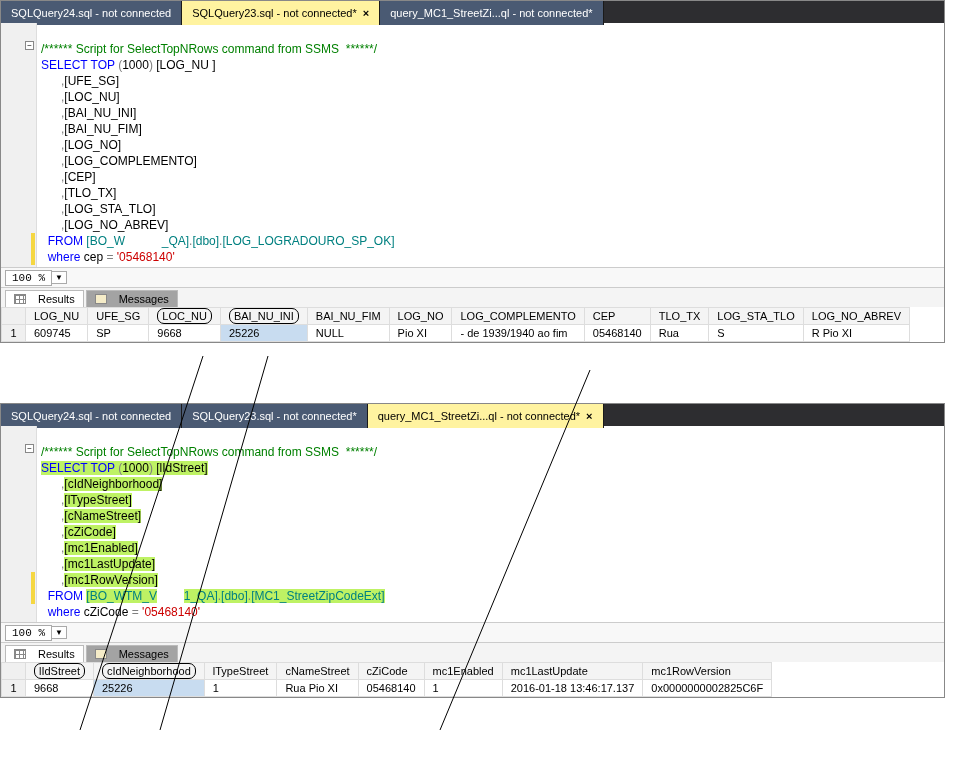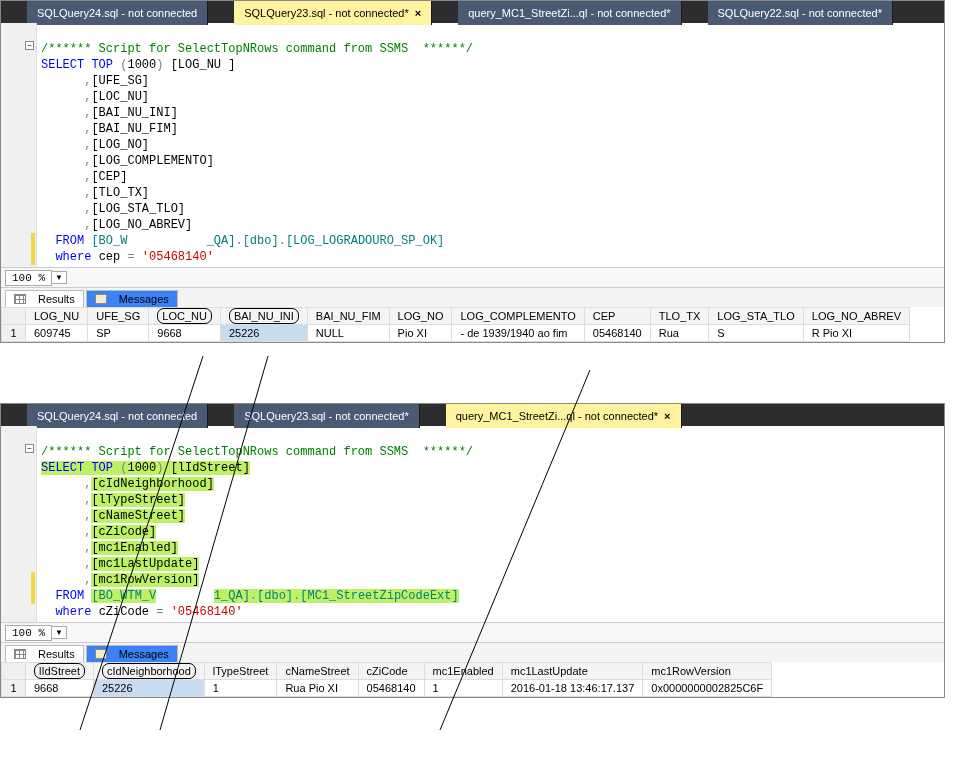--- a/index.html
+++ b/index.html
@@ -1,40 +1,40 @@
 <!DOCTYPE html>
 <html><head>
 <meta charset="utf-8">
 <style>
   * { box-sizing: border-box; margin: 0; padding: 0; }
   body { font-family: 'Segoe UI', Tahoma, sans-serif; font-size: 11px; background: #fff; width: 961px; position: relative; }
   .window { border: 1px solid #888; margin-bottom: 60px; background: #fff; position: relative; }
   .tabs { display: flex; background: #2d2d30; height: 22px; align-items: stretch; }
-  .tab { padding: 12px 10px; color: #ccc; font-size: 11px; border-right: 1px solid #1a1a1a; display: flex; align-items: center; cursor: pointer; white-space: nowrap; margin-left: 26px; }
+  .tab { padding: 12px 10px; color: #ccc; font-size: 11px; border-right: 1px solid #1a1a1a; display: flex; align-items: center; cursor: pointer; white-space: nowrap; }
   .tab.active { background: #fff3a0; color: #000; }
   .tab.inactive-dark { background: #4a5a73; color: #fff; }
   .tab-close { margin-left: 6px; font-weight: bold; cursor: pointer; }
   .editor { display: flex; background: #fff; }
   .gutter { width: 36px; background: #f0f0f0; border-right: 1px solid #ddd; position: relative; }
   .fold-mark { position: absolute; left: 24px; border: 1px solid #888; width: 9px; height: 9px; font-size: 8px; line-height: 7px; text-align: center; background: #fff; cursor: pointer; }
   .yellow-bar { position: absolute; left: 30px; width: 4px; background: #f5d742; }
-  .code { font-family: Liberation Mono, monospace; font-size: 12px; line-height: 16px; padding: 2px 0 2px 4px; white-space: pre; }
+  .code { font-family: Liberation Sans, sans-serif; font-size: 12px; line-height: 16px; padding: 2px 0 2px 4px; white-space: pre; }
   .kw { color: #0000ff; }
   .cm { color: #008000; }
   .num { color: #000; }
   .op { color: #808080; }
   .str { color: #cc0000; }
   .obj { color: #008080; }
   .hl-gray { background: #bef264; }
   .zoom-bar { display: flex; align-items: center; border-top: 1px solid #ccc; background: #f8f8f8; padding: 2px 4px; height: 20px; }
   .zoom-val { border: 1px solid #aaa; padding: 1px 6px; font-size: 11px; background: #fff; font-family: Liberation Mono, monospace; }
   .zoom-arrow { border: 1px solid #aaa; border-left: none; padding: 1px 3px; font-size: 8px; background: #fff; cursor: pointer; }
   .result-tabs { display: flex; border-top: 1px solid #ccc; background: #f4f4f4; padding: 2px 4px 0 4px; gap: 2px; }
   .rtab { border: 1px solid #bbb; border-bottom: none; padding: 2px 8px; font-size: 11px; background: #fff; display: flex; align-items: center; gap: 12px; cursor: pointer; }
-  .rtab.inactive { background: #3b82f6; }
+  .rtab.inactive { background: #a3a3a3; }
   .ricon { width: 12px; height: 10px; display: inline-block; }
   .ricon-grid { background: linear-gradient(#888 1px, transparent 1px) 0 0/4px 4px, linear-gradient(90deg, #888 1px, transparent 1px) 0 0/4px 4px; border: 1px solid #888; }
   .ricon-msg { border: 1px solid #888; background: #f5ecc8; position: relative; }
   .grid-wrap { overflow-x: auto; }
   table.grid { border-collapse: collapse; font-size: 11px; }
   table.grid th, table.grid td { border: 1px solid #ddd; padding: 2px 8px; text-align: left; background: #fff; white-space: nowrap; }
   table.grid th { background: #f4f4f4; font-weight: normal; }
   table.grid th.rownum, table.grid td.rownum { background: #f0f0f0; width: 24px; text-align: center; }
   .sel-cell { background: #c8dcf0 !important; }
   .boxed { border: 1.5px solid #000; border-radius: 7px; padding: 1px 4px; }
@@ -48,23 +48,20 @@
   <div class="tabs">
     <div class="tab inactive-dark">
         <span>SQLQuery24.sql - not connected</span>
       </div>
     <div class="tab active">
         <span>SQLQuery23.sql - not connected*</span>
         <span class="tab-close">×</span>
       </div>
     <div class="tab inactive-dark">
         <span>query_MC1_StreetZi...ql - not connected*</span>
-      </div>
-    <div class="tab inactive-dark">
-        <span>SQLQuery22.sql - not connected*</span>
       </div>
   </div>
   <div class="editor">
     <div class="gutter">
       <div class="fold-mark" style="top:18px;">−</div>
       <div class="yellow-bar" style="top:210px;height:32px;"></div>
     </div>
     <div class="code">
 <span class="cm">/****** Script for SelectTopNRows command from SSMS  ******/</span>
 <span class="kw">SELECT</span> <span class="kw">TOP</span> <span class="op">(</span><span class="num">1000</span><span class="op">)</span> <span>[LOG_NU ]</span>

